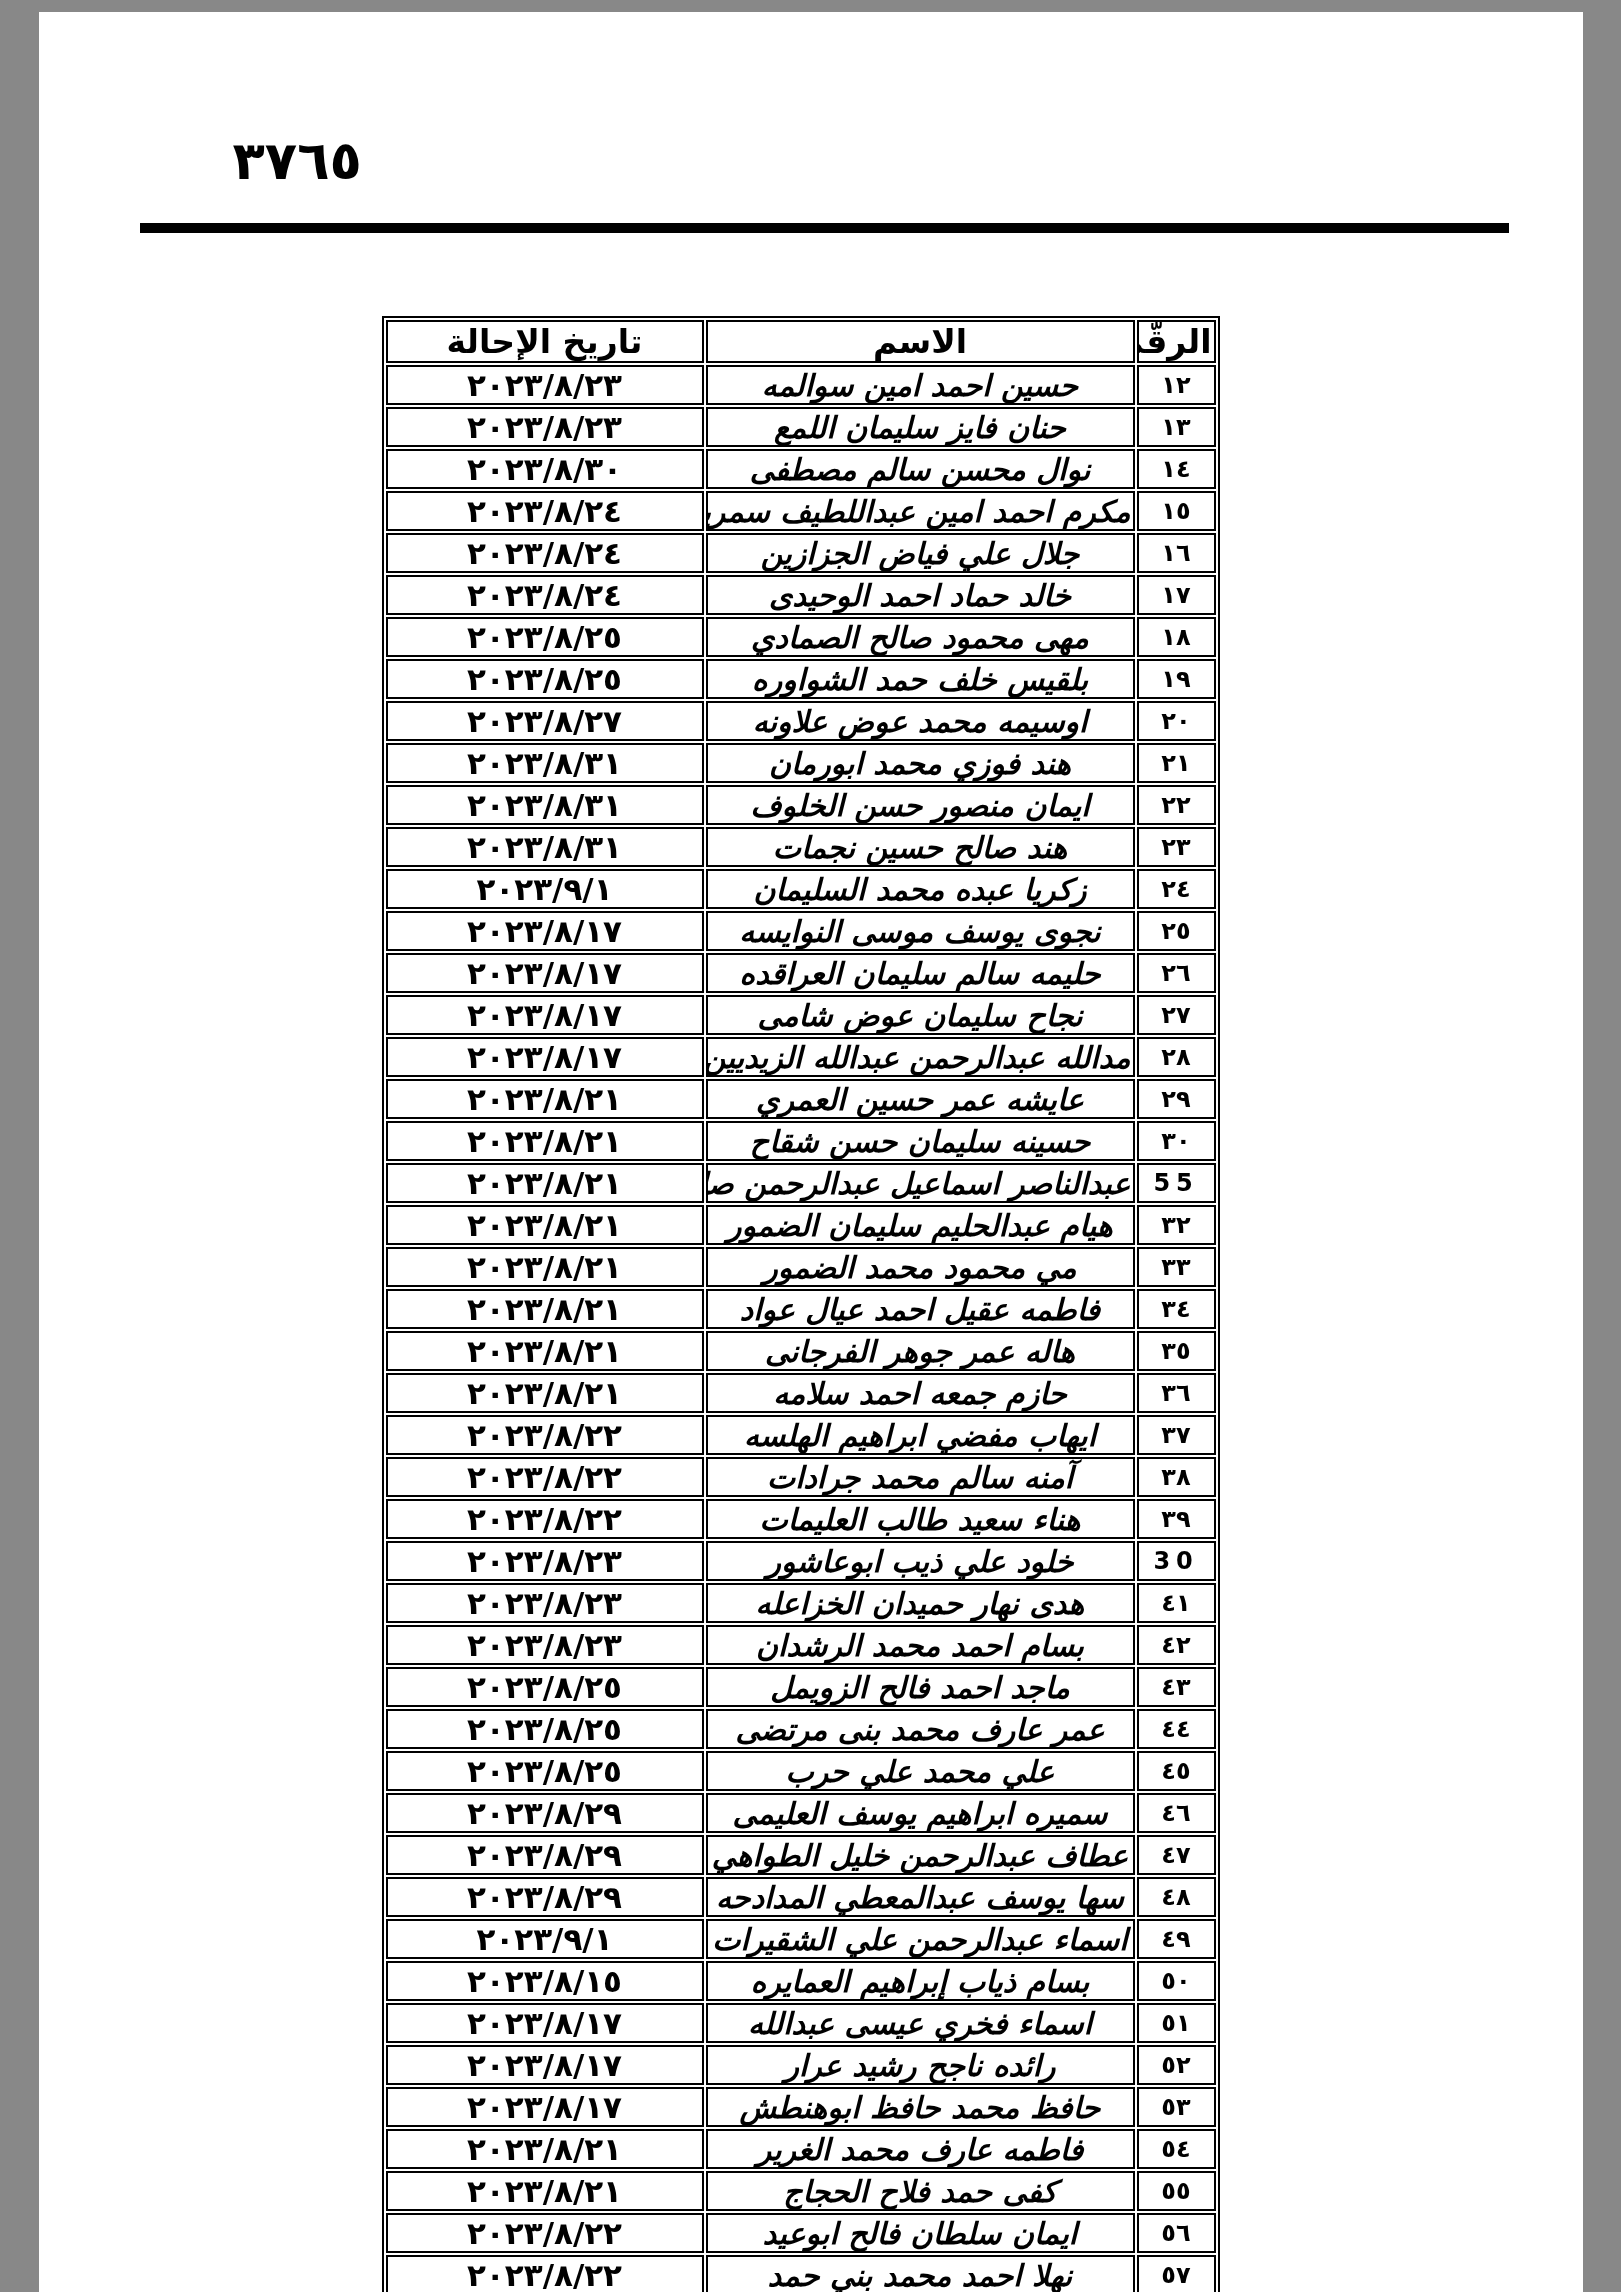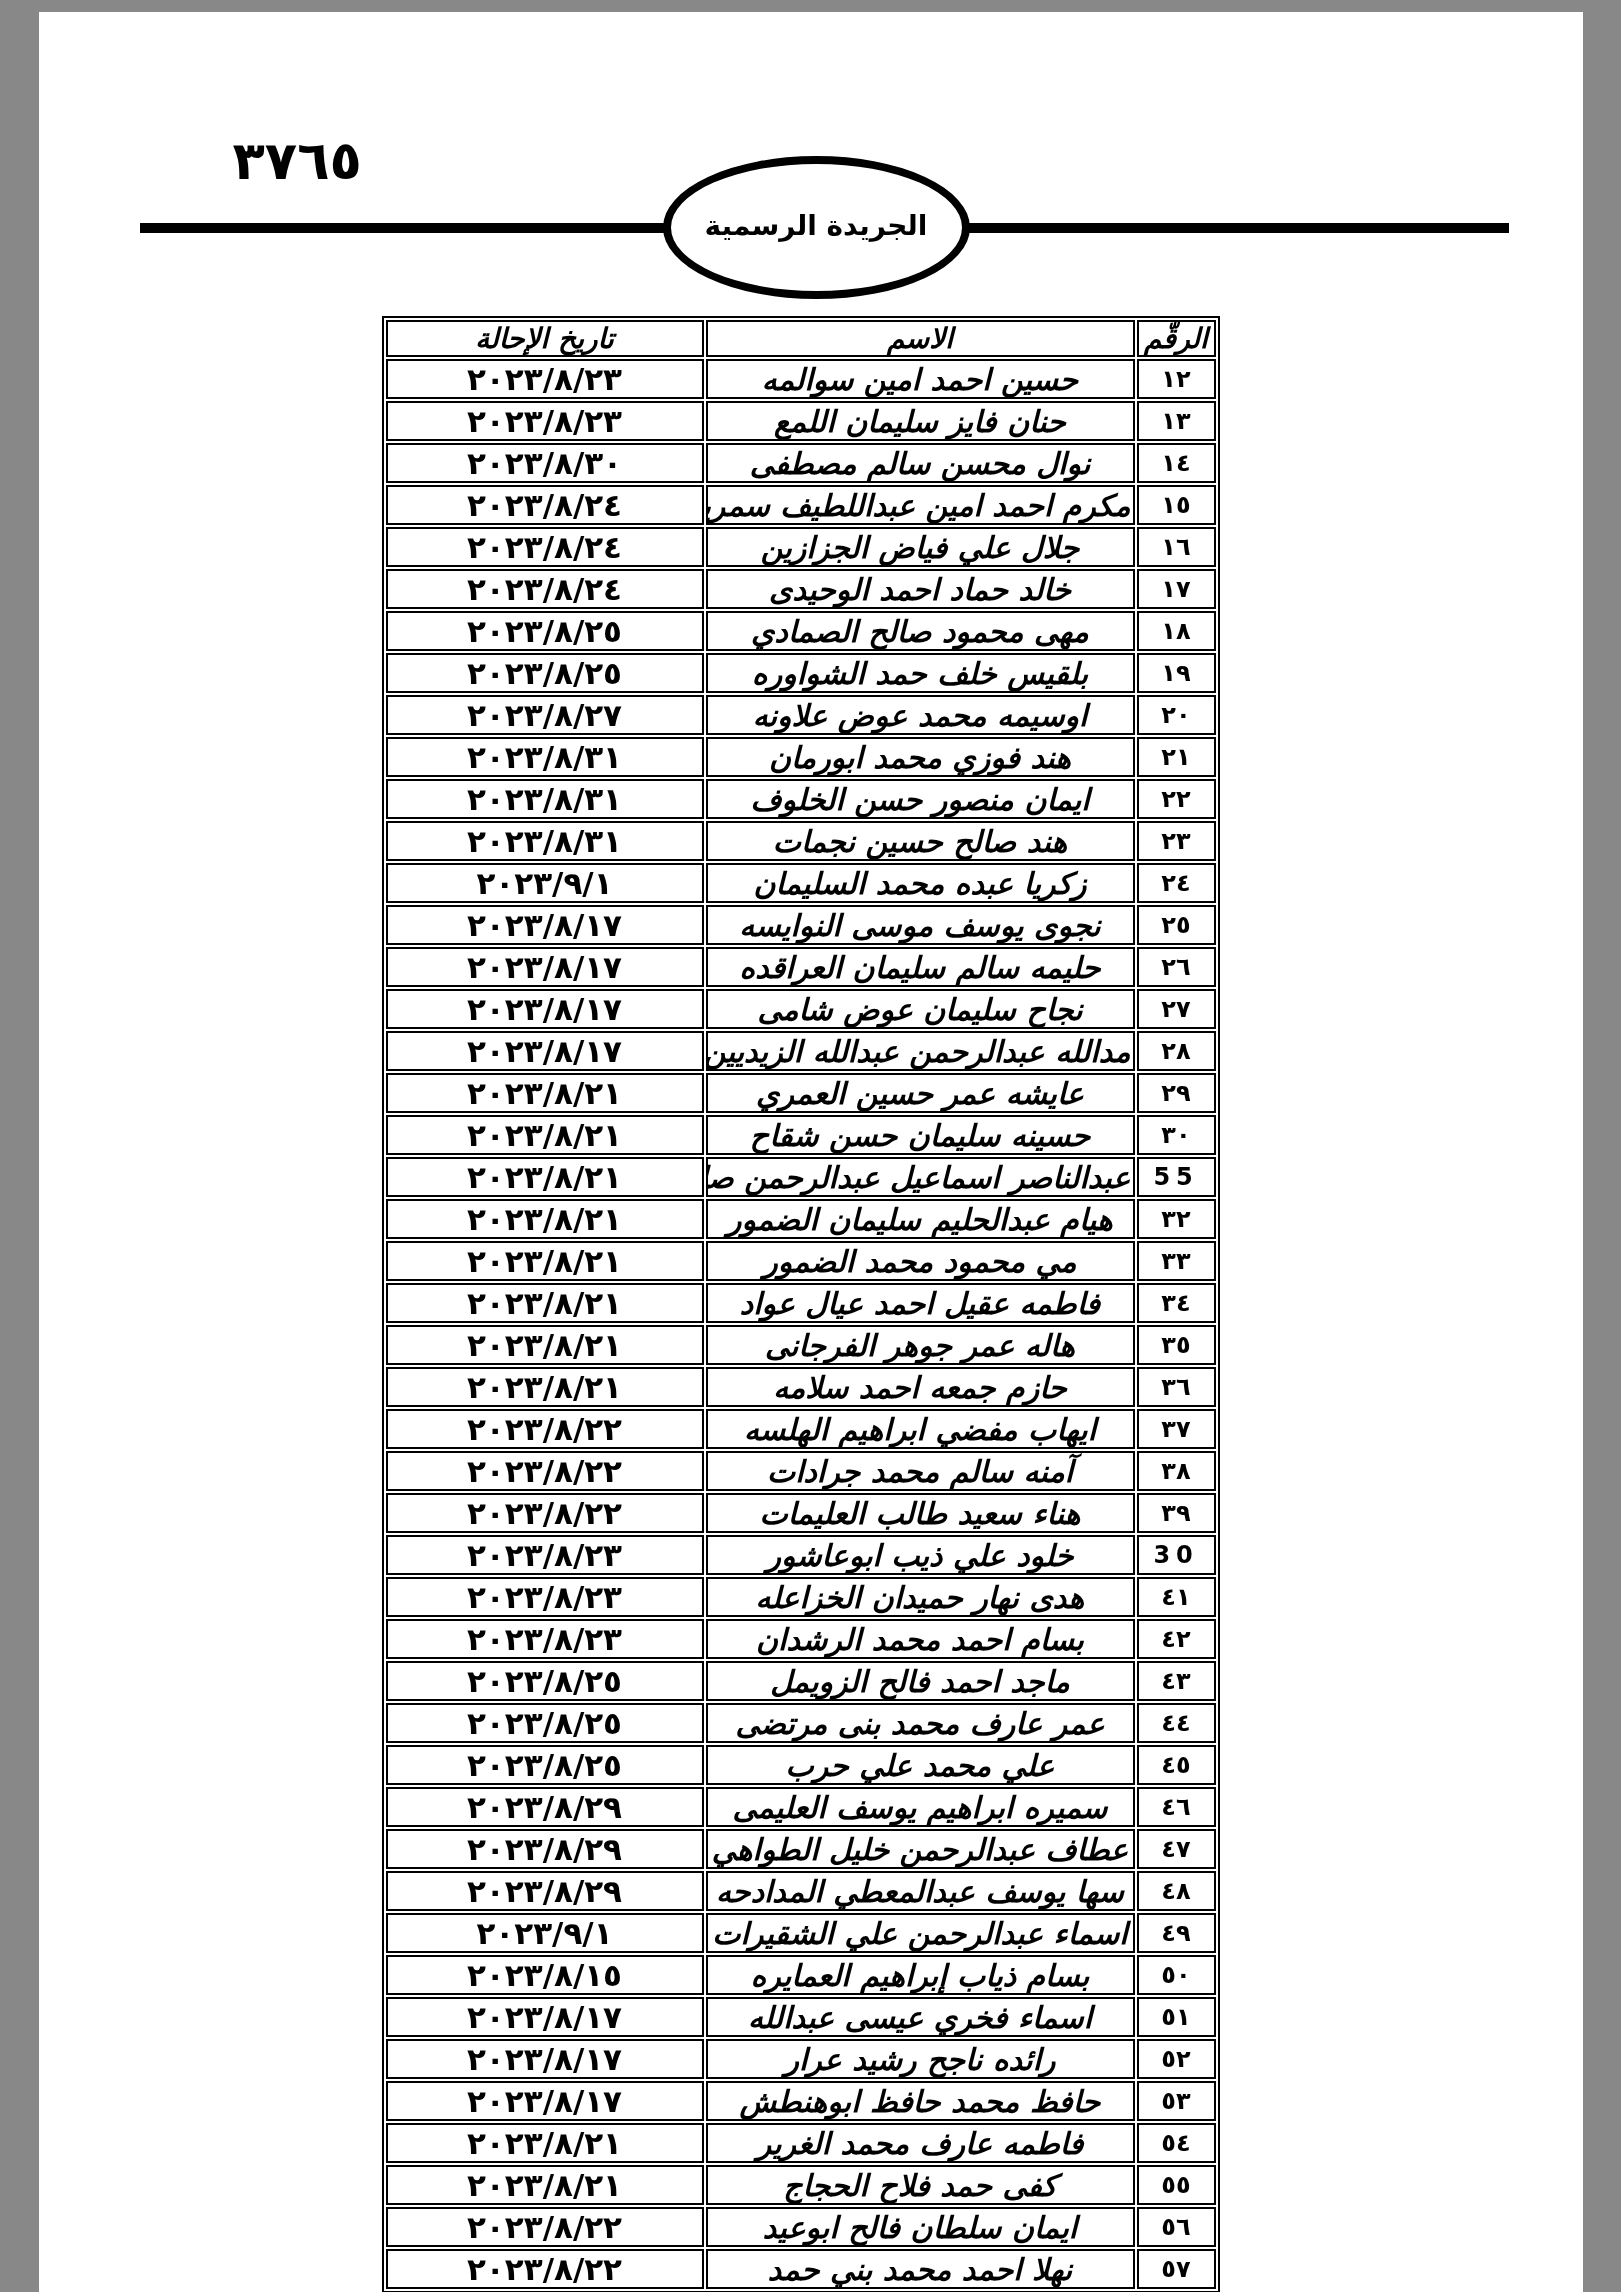--- a/index.html
+++ b/index.html
@@ -30,37 +30,34 @@
     border:2px solid #000;background:#fff;
   }
   table.records th, table.records td{
     border:2px solid #000;background:#fff;
     text-align:center;vertical-align:middle;
     height:32px;padding:0 2px;overflow:hidden;white-space:nowrap;
   }
   th.col-num, td.col-num{width:71px;}
   th.col-name, td.col-name{width:421px;}
   th.col-date, td.col-date{width:310px;}
-  th{font-size:28px;font-style:italic;}
+  th{font-size:33px;}
   td.col-num{font-size:24px;letter-spacing:5.9px;}
   td.col-name{font-size:30px;font-style:italic;}
   td.col-date{font-size:31px;letter-spacing:2.9px;}
 </style>
 </head>
 <body>
 
 <div class="page">
 
   <div class="page-number">٣٧٦٥</div>
 
   <div class="header-rule"></div>
 
-  <div class="seal">
-    <span class="seal-title">الجريدة الرسمية</span>
-  </div>
 
   <table class="records">
     <thead>
       <tr>
         <th class="col-num">الرقّم</th>
         <th class="col-name">الاسم</th>
         <th class="col-date">تاريخ الإحالة</th>
       </tr>
     </thead>
     <tbody>

